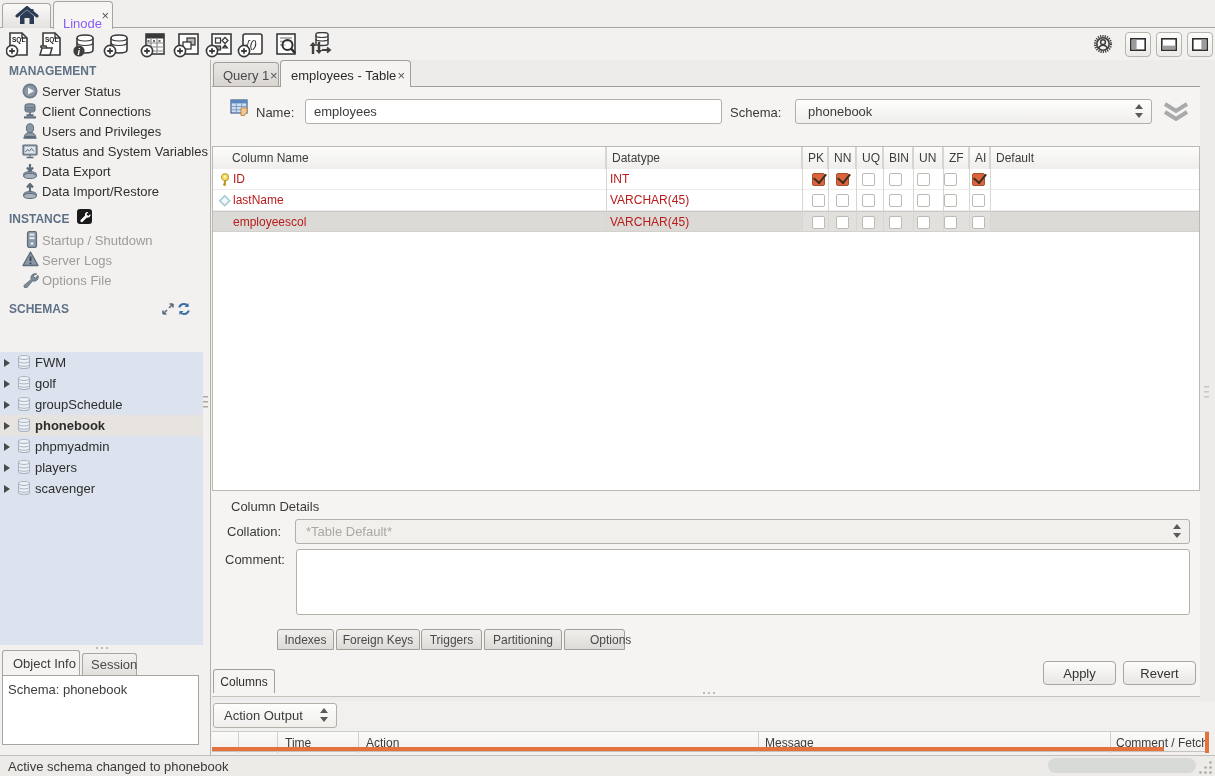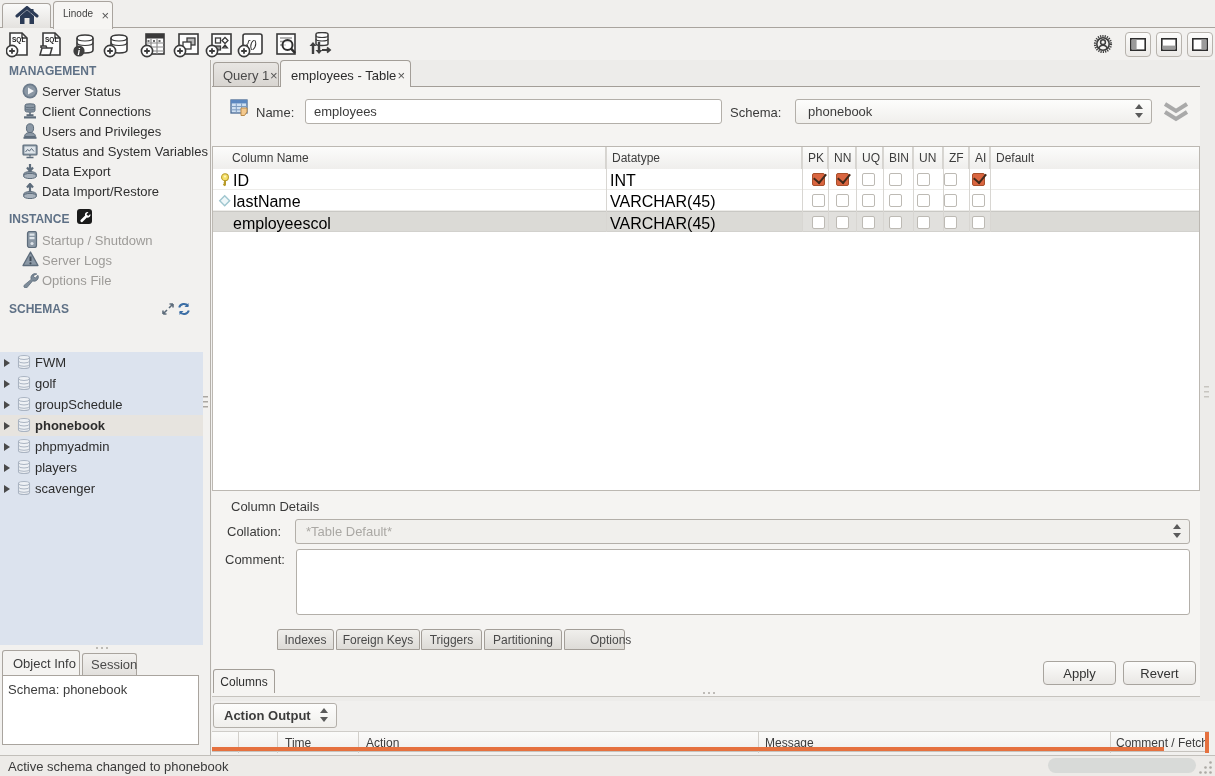--- a/index.html
+++ b/index.html
@@ -5,21 +5,21 @@
 * { margin:0; padding:0; box-sizing:border-box; }
 html,body { width:1215px; height:776px; overflow:hidden; }
 body { font-family:"Liberation Sans", sans-serif; font-size:12px; color:#3c3c3c; background:#f2f1ef; }
 #app { position:relative; width:1215px; height:776px; overflow:hidden; }
 .abs { position:absolute; }
 
 
 #tabbar { left:0; top:0; width:1215px; height:28px; background:#f0efed; border-bottom:1px solid #a9a49e; }
 #hometab { left:2px; top:3px; width:49px; height:25px; background:linear-gradient(#fafaf9,#e4e2df); border:1px solid #a9a49e; border-bottom:none; border-radius:4px 4px 0 0; }
 #linodetab { left:53px; top:1px; width:60px; height:28px; background:#f6f5f3; border:1px solid #a9a49e; border-bottom:none; border-radius:4px 4px 0 0; z-index:2; }
-#linodetab span.t { position:absolute; left:9px; top:6px; font-size:10px; color:#404040; }
+#linodetab span.t { position:absolute; left:9px; top:14px; font-size:13px; color:#8b5cf6; }
 .closex { color:#555; font-size:13px; }
 
 
 #toolbar { left:0; top:29px; width:1215px; height:31px; background:#f2f1ef; }
 
 
 .pbtn { top:32px; width:26px; height:25px; background:linear-gradient(#fcfcfb,#eceae7); border:1px solid #b7b3ad; border-radius:4px; }
 
 
 #sidebar { left:0; top:60px; width:211px; height:695px; background:#f2f1ef; border-right:1px solid #b5b1ab; }
@@ -52,21 +52,21 @@
 .combo { position:absolute; background:linear-gradient(#fdfdfc,#f0efec); border:1px solid #b3afa9; border-radius:3px; }
 .spin { position:absolute; right:8px; top:4px; width:9px; height:14px; }
 .spin:before { content:""; position:absolute; left:1px; top:0; border-left:4px solid transparent; border-right:4px solid transparent; border-bottom:5px solid #5a5a5a; }
 .spin:after { content:""; position:absolute; left:1px; bottom:0; border-left:4px solid transparent; border-right:4px solid transparent; border-top:5px solid #5a5a5a; }
 
 
 #grid { position:absolute; left:0px; top:86px; width:988px; height:345px; background:#fff; border:1px solid #bcb8b2;text-align:right; }
 .gh { position:absolute; top:0; height:22px; background:linear-gradient(#fcfcfb,#efeeec); border-right:1px solid #d6d4d0; }
 .gh span { position:absolute; top:4px; left:6px; font-size:12px; color:#3c3c3c; }
 .grow { position:absolute; left:0; width:986px; height:21px; border-bottom:1px solid #edece9; }
-.gcell { position:absolute; top:3px; font-size:16px; color:#000000; }
+.gcell { position:absolute; top:3px; font-size:12px; color:#b91c1c; }
 .cb { position:absolute; width:13px; height:13px; top:4px; border:1px solid #bdbab4; border-radius:2px; background:#fff; }
 .cb.on { background:#d96540; border-color:#a8502c; }
 .cb.on:after { content:""; position:absolute; left:1px; top:-1px; width:10px; height:6px; border-left:2.4px solid #41291a; border-bottom:2.4px solid #41291a; transform:rotate(-50deg); }
 .vline { position:absolute; top:0; width:1px; background:#d8d6d2; }
 
 
 .btab { position:absolute; top:569px; height:21px; background:linear-gradient(#f0efec,#dddbd7); border:1px solid #a39e98; border-radius:3px 3px 0 0; font-size:12px; color:#4a4a4a; text-align:center; }
 .btab.active { background:#f5f4f2; border-bottom:none; height:24px; z-index:2; color:#2e2e2e;margin-top:42px; }
 
 .btn { position:absolute; height:24px; background:linear-gradient(#fcfcfb,#e9e7e4); border:1px solid #a8a49e; border-radius:4px; font-size:13px; color:#333; text-align:center; padding-top:4px; }
@@ -468,21 +468,21 @@
     <div class="btab" style="left:65px;width:57px;"><span style="position:relative;top:3px;">Indexes</span></div>
     <div class="btab" style="left:124px;width:84px;"><span style="position:relative;top:3px;">Foreign Keys</span></div>
     <div class="btab" style="left:209px;width:61px;"><span style="position:relative;top:3px;text-align:right;">Triggers</span></div>
     <div class="btab" style="left:272px;width:78px;"><span style="position:relative;top:3px;">Partitioning</span></div>
     <div class="btab" style="left:352px;width:61px;padding-left:25px;"><span style="position:relative;top:3px;">Options</span></div>
 
     <div class="btn" style="left:831px;top:601px;width:73px;">Apply</div>
     <div class="btn" style="left:911px;top:601px;width:73px;">Revert</div>
 
     <div id="actout">
-      <div class="combo" style="left:1px;top:2px;width:124px;height:25px;font-weight:bold;">
+      <div class="combo" style="left:1px;top:2px;width:124px;height:25px;">
           <span style="position:absolute;left:10px;top:4px;font-size:13px;">Action Output</span>
           <span class="spin"></span>
         </div>
       <div id="aohead">
         <span class="c" style="left:73px;">Time</span>
         <span class="c" style="left:154px;">Action</span>
         <span class="c" style="left:553px;">Message</span>
         <span class="c" style="left:904px;">Comment / Fetch</span>
           <div style="position:absolute;left:26px;top:0;width:1px;height:21px;background:#d2cfca;"></div>
           <div style="position:absolute;left:65px;top:0;width:1px;height:21px;background:#d2cfca;"></div>

